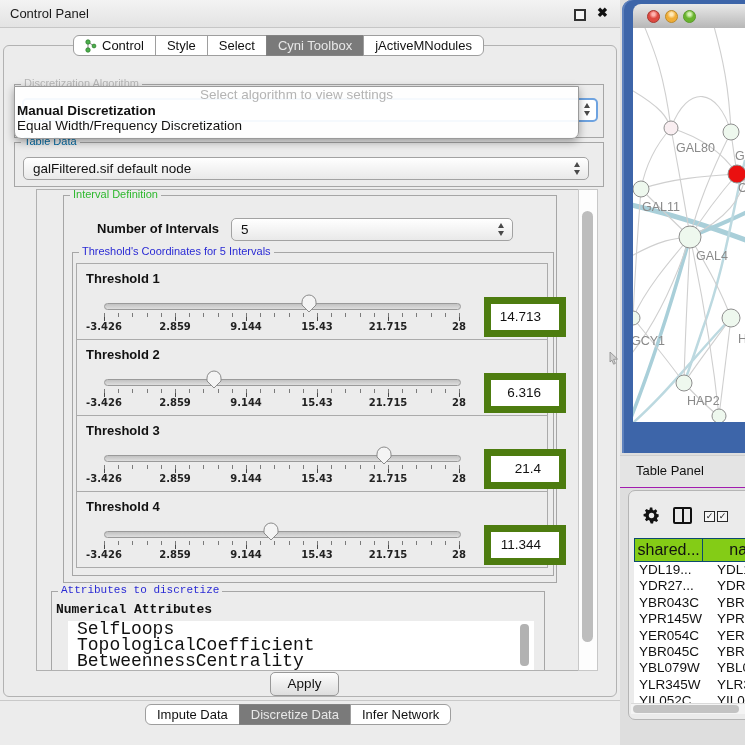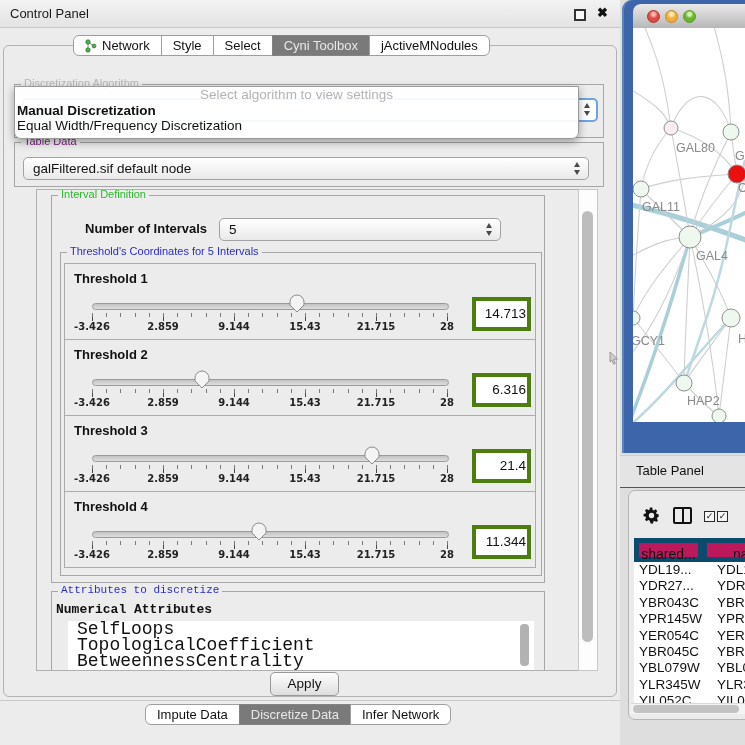--- a/index.html
+++ b/index.html
@@ -30,56 +30,56 @@
   .algo-combo .spin{right:5px;top:3px;}
   
   .popup{position:absolute;left:14px;top:86px;width:563px;height:51px;z-index:20;
          background:rgba(255,255,255,0.93);border:1px solid #9a9a9a;border-radius:0 0 7px 7px;
          box-shadow:0 3px 9px rgba(0,0,0,0.35);}
   .popup .ph{text-align:center;color:#b4b4b4;font-size:13.5px;padding-top:0;height:16px;}
   .popup .opt{font-size:13.5px;line-height:15px;padding-left:2px;white-space:nowrap;}
   .popup .opt.b{font-weight:bold;}
   
   .td-group{left:14px;top:142px;width:588px;height:43px;}
-  .td-group .legend{color:#701a75;}
+  .td-group .legend{color:#0369a1;}
   .combo{position:absolute;background:linear-gradient(#ffffff,#e9e9e9);border:1px solid #a2a2a2;
          border-radius:5px;font-size:13.5px;}
   .combo .val{position:absolute;left:9px;top:0;line-height:21px;}
   .spin{position:absolute;right:7px;top:4px;width:7px;height:13px;}
   .spin:before,.spin:after{content:"";position:absolute;left:0;border-left:3.5px solid transparent;border-right:3.5px solid transparent;}
   .spin:before{top:0;border-bottom:5px solid #4a4a4a;}
   .spin:after{bottom:0;border-top:5px solid #4a4a4a;}
   .td-combo{left:8px;top:14px;width:564px;height:21px;}
   
   .viewport{position:absolute;left:36px;top:189px;width:559px;height:480px;
             border:1px solid #b0b0b0;background:#ececec;overflow:hidden;}
   .vscroll{position:absolute;left:578px;top:189px;width:18px;height:480px;background:#fdfdfd;
            border:1px solid #c8c8c8;}
   .vscroll .thumb-v{position:absolute;left:3px;top:21px;width:11px;height:431px;background:#bdbdbd;border-radius:6px;}
   
-  .int-group{left:14px;top:5px;width:492px;height:386px;}
+  .int-group{left:26px;top:5px;width:492px;height:386px;}
   .int-group>.legend{color:#2eb82e;}
   .num-label{position:absolute;left:33px;top:25px;font-size:13px;font-weight:bold;}
   .num-combo{left:167px;top:22px;width:280px;height:21px;}
   .thr-group{position:absolute;left:8px;top:56px;width:480px;height:322px;border:1px solid #a6a6a6;}
   .thr-group>.legend{color:#2a2ad4;background:#ececec;}
   .thr-box{position:absolute;left:3px;width:470px;height:75px;border:1px solid #ababab;background:#ececec;}
   .thr-label{position:absolute;left:9px;top:7px;font-size:13px;font-weight:bold;}
   .track{position:absolute;left:27px;top:39px;width:355px;height:5px;border:1px solid #9a9a9a;
          border-radius:4px;background:linear-gradient(#c2c2c2,#dedede);}
   .thumb{position:absolute;top:30px;width:18px;height:20px;}
   .ticks{position:absolute;left:27px;top:49px;width:357px;height:8px;
          background-image:
            repeating-linear-gradient(to right,#7a7a7a 0,#7a7a7a 1px,transparent 1px,transparent 14.2px),
            repeating-linear-gradient(to right,#4a4a4a 0,#4a4a4a 1px,transparent 1px,transparent 71px);
          background-size:356px 4px,356px 8px;background-repeat:no-repeat;}
   .tik{position:absolute;top:57px;transform:translateX(-50%);font-size:10px;font-weight:bold;color:#222;
        font-family:"DejaVu Sans",sans-serif;}
-  .tval{position:absolute;left:407px;top:33px;width:50px;height:26px;background:#fff;border:4px solid #4d7c0f;
-        font-size:13.5px;line-height:26px;text-align:right;padding-right:1px;}
+  .tval{position:absolute;left:407px;top:33px;width:50px;height:26px;background:#fff;border:7px solid #4d7c0f;
+        font-size:13.5px;line-height:26px;text-align:right;padding-right:18px;}
   
   .attr-group{left:14px;top:401px;width:492px;height:120px;font-family:Liberation Mono, monospace;}
   .attr-group>.legend{color:#2a2ad4;}
   .attr-title{position:absolute;left:4px;top:10px;font-size:13px;font-weight:bold;}
   .attr-list{position:absolute;left:16px;top:29px;width:466px;height:90px;background:#fff;}
   .attr-item{font-size:18px;line-height:16px;padding-left:9px;white-space:nowrap;}
   .attr-list .thumb-l{position:absolute;right:5px;top:3px;width:9px;height:42px;background:#b2b2b2;border-radius:4px;}
   
   .apply-btn{position:absolute;left:270px;top:672px;width:67px;height:22px;
              background:linear-gradient(#fdfdfd,#dedede);border:1px solid #989898;border-radius:5px;
@@ -102,21 +102,21 @@
   .tp-bar .t{position:absolute;left:16px;line-height:30px;font-size:13px;color:#111;}
   .tp-box{position:absolute;left:628px;top:490px;width:130px;height:228px;background:#ebebeb;
           border:1px solid #b5b5b5;border-radius:7px;overflow:hidden;}
   .tb-icon{position:absolute;cursor:default;}
   .cols-icon{left:44px;top:16px;width:15px;height:13px;border:2px solid #111;border-radius:2px;}
   .cols-icon:before{content:"";position:absolute;left:6.5px;top:0;width:2px;height:13px;background:#111;}
   .cb{position:absolute;top:20px;width:9px;height:9px;border:1.5px solid #2a2a2a;background:#f6f6f6;
       font-size:9px;line-height:9px;text-align:center;color:#111;}
   .tbl{position:absolute;left:5px;top:47px;right:0;}
   .tbl-head{display:flex;height:24px;}
-  .th-cell{background:#be185d;border:5px solid #0c4a6e;font-size:14px;line-height:22px;box-sizing:border-box;}
+  .th-cell{background:#84cc16;border:1px solid #0c4a6e;font-size:16px;line-height:22px;box-sizing:border-box;}
   .th1{width:77px;text-align:center;}
   .th2{width:60px;padding-left:26px;margin-left:-1px;overflow:hidden;white-space:nowrap;}
   .tbl-rows{background:#fff;height:141px;overflow:hidden;}
   .trow{display:flex;height:16.4px;font-size:13.5px;line-height:16.4px;white-space:nowrap;}
   .tc1{width:72px;padding-left:5px;overflow:hidden;}
   .tc2{padding-left:6px;overflow:hidden;}
   .hscroll{position:absolute;left:2px;top:212px;width:116px;height:10px;background:#f4f4f4;border-top:1px solid #dadada;}
   .hscroll .thumb-h{position:absolute;left:2px;top:1px;width:106px;height:8px;background:#c3c3c3;border-radius:4px;}
   .cursor{position:absolute;left:609px;top:351px;z-index:30;}
 </style>
@@ -136,21 +136,21 @@
 
     <div class="tabbar">
       <div class="tab first">
         <svg width="12" height="14" viewBox="0 0 12 14">
           <line x1="3" y1="3" x2="3" y2="11" stroke="#888" stroke-width="1"></line>
           <line x1="3" y1="3" x2="9" y2="7" stroke="#888" stroke-width="1"></line>
           <circle cx="3" cy="3" r="2.2" fill="#4cb04c" stroke="#2e7d2e" stroke-width="0.8"></circle>
           <circle cx="3" cy="11" r="2.2" fill="#4cb04c" stroke="#2e7d2e" stroke-width="0.8"></circle>
           <circle cx="9" cy="7" r="1.9" fill="#4cb04c" stroke="#2e7d2e" stroke-width="0.8"></circle>
         </svg>
-        <span>Network</span>
+        <span>Control</span>
       </div>
       <div class="tab">
           <span>Style</span>
         </div>
       <div class="tab">
           <span>Select</span>
         </div>
       <div class="tab sel">
           <span>Cyni Toolbox</span>
         </div>

